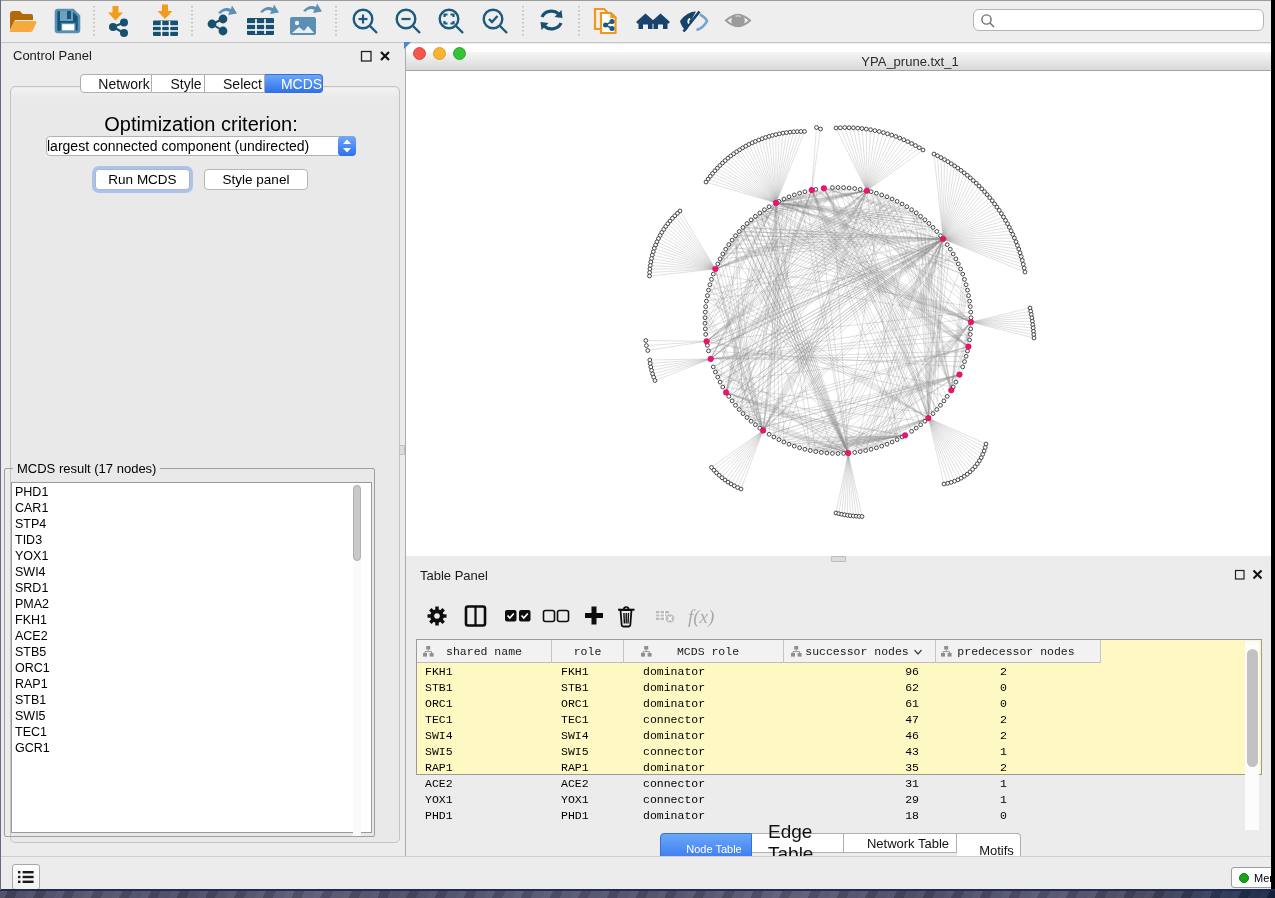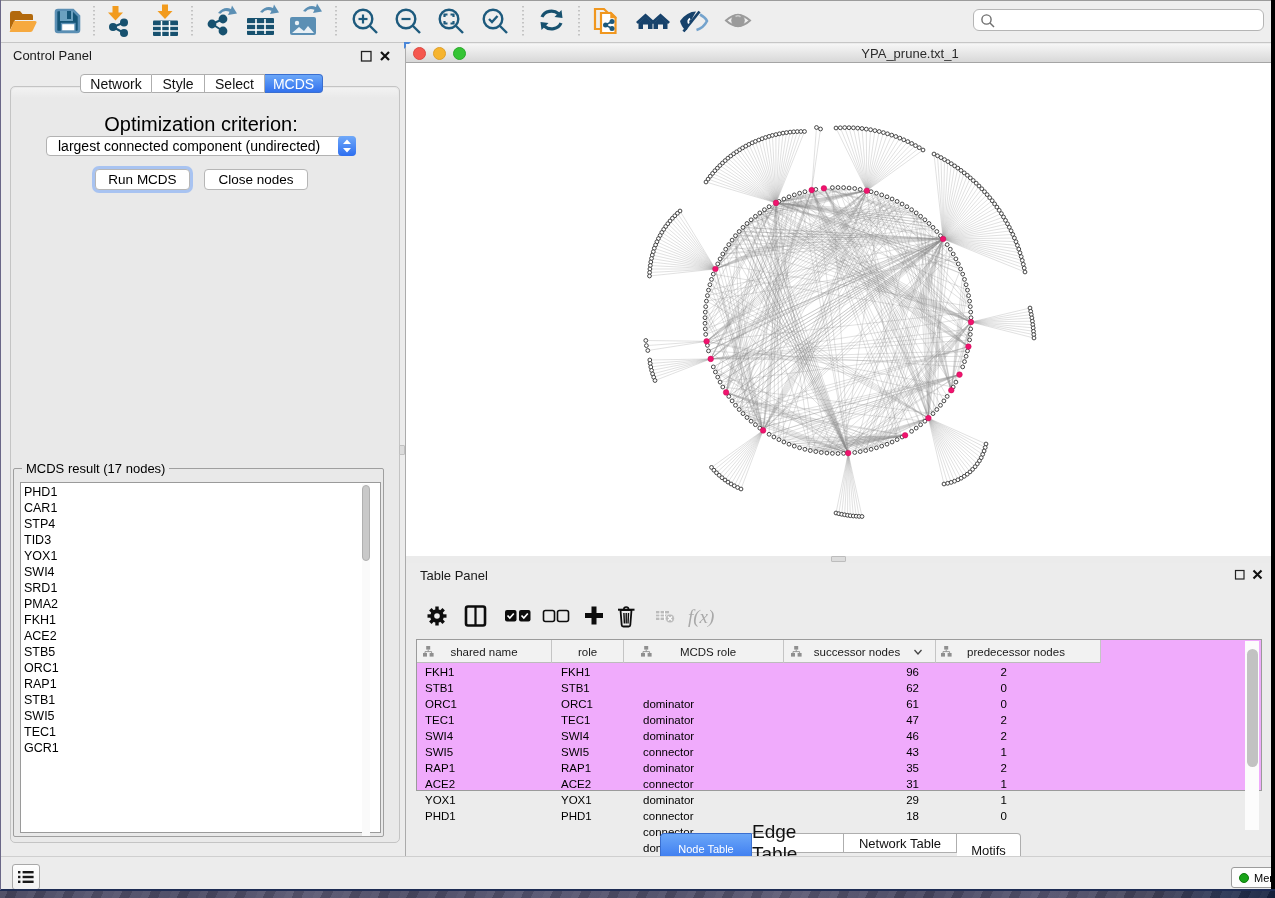--- a/index.html
+++ b/index.html
@@ -7,60 +7,60 @@
 body { font-family:"Liberation Sans", sans-serif; background:#ececec; position:relative; }
 .abs { position:absolute; }
 
 #toolbar { left:0; top:0; width:1275px; height:43px; background:#eeeeee; border-top:1px solid #9b9b9b; border-bottom:1px solid #c6c6c6; }
 #search { left:973px; top:9px; width:291px; height:22px; background:#fff; border:1px solid #b5b5b5; border-radius:6px; }
 
 #cp-title { left:13px; top:48px; font-size:13px; color:#1a1a1a; }
 #cp-card { left:10px; top:86px; width:390px; height:757px; background:#e9e9e9; border:1px solid #c4c4c4; border-radius:5px; }
 #cp-card::before { content:""; position:absolute; left:1px; right:1px; top:1px; height:10px; border-radius:4px 4px 0 0; background:linear-gradient(#f2f2f2,#e9e9e9); }
 .tabbar { display:flex; position:absolute; }
-.tab { height:19px; font-size:14px; color:#111; background:#fff; border:1px solid #aeaeae; border-left:none; display:flex; align-items:center; justify-content:center; }
+.tab { height:19px; font-size:14px; color:#111; background:#fff; border:1px solid #aeaeae; border-left:none; display:flex; align-items:center; justify-content:center;padding-left:16px; }
 .tab.first { border-left:1px solid #aeaeae; border-radius:4px 0 0 4px; }
 .tab.last { border-radius:0 4px 4px 0; }
 .tab.sel { background:linear-gradient(#6ba7f8,#3272ee); color:#fff; border-color:#3a6fd0; }
 .tabbar .tab { font-size:13px; }
 .tabbar.top .tab { font-size:14px; }
 #optlabel { left:2px; top:113px; width:398px; text-align:center; font-size:20px; color:#000; }
-#dropdown { left:46px; top:136px; width:310px; height:20px; background:#fff; border:1px solid #b2b2b2; border-radius:4px; font-size:14px; color:#000; line-height:19px; padding-left:11px; }
+#dropdown { left:46px; top:136px; width:310px; height:20px; background:#fff; border:1px solid #b2b2b2; border-radius:4px; font-size:14px; color:#000; line-height:19px; }
 #ddbtn { right:-1px; top:-1px; width:18px; height:20px; border-radius:4px; background:linear-gradient(#70a9f9,#2d6ef0); }
 .btn { background:#fff; border:1px solid #b6b6b6; border-radius:4px; font-size:13.5px; color:#000; display:flex; align-items:center; justify-content:center; font-family:"Liberation Sans", sans-serif; }
 #runbtn { left:95px; top:169px; width:95px; height:21px; box-shadow:0 0 0 3px rgba(125,170,246,.6); }
 #closebtn { left:204px; top:169px; width:104px; height:21px; }
-#groupbox { left:13px; top:468px; width:371px; height:369px; border:1px solid #9f9f9f; border-radius:2px; }
+#groupbox { left:4px; top:468px; width:371px; height:369px; border:1px solid #9f9f9f; border-radius:2px; }
 #grouplegend { left:8px; top:-8px; padding:0 4px; background:#e9e9e9; font-size:13px; color:#000; position:absolute; }
 #mcdslist { position:absolute; left:6px; top:13px; right:2px; bottom:3px; background:#fff; border:1px solid #9a9a9a; }
 #mcdslist .items { position:absolute; left:3px; top:1px; font-size:12.5px; line-height:16px; color:#000; }
 #mcdssb { position:absolute; right:10px; top:1px; width:8px; height:352px; background:#fafafa; }
 #mcdssb .thumb { position:absolute; left:0px; top:1px; width:8px; height:76px; background:#c9c9c9; border:1px solid #b0b0b0; border-radius:4px; }
 
 #vsplit-line { left:405px; top:43px; width:1px; height:813px; background:#ababab; }
 #vhandle { left:399px; top:445px; width:6px; height:10px; background:#dcdcdc; border:1px solid #c0c0c0; border-radius:1px; }
 
 #netwin { left:406px; top:44px; width:865px; height:512px; background:#fff; }
-#nettitle { left:406px; top:44px; width:865px; height:19px; background:linear-gradient(#f6f6f6,#d8d8d8); border-bottom:1px solid #a5a5a5; }
+#nettitle { left:406px; top:52px; width:865px; height:19px; background:linear-gradient(#f6f6f6,#d8d8d8); border-bottom:1px solid #a5a5a5; }
 #nettitle .t { position:absolute; left:104px; top:2px; width:800px; text-align:center; font-size:13px; color:#2b2b2b; }
 .light { position:absolute; top:47px; width:13px; height:13px; border-radius:50%; }
 #bluecorner { left:404px; top:42px; width:7px; height:7px; background:#4a86d8; clip-path:polygon(0 0, 100% 0, 0 100%); }
 
 #hsplit { left:406px; top:556px; width:865px; height:7px; background:#ebebeb; }
 #hhandle { left:831px; top:556px; width:15px; height:6px; background:#dcdcdc; border:1px solid #bdbdbd; border-radius:1px; }
 
 #tp { left:406px; top:563px; width:865px; height:293px; background:#ececec; }
 #tp-title { left:420px; top:568px; font-size:13px; color:#1a1a1a; }
-#tbl { left:416px; top:639px; width:846px; height:152px; background:#f0abfc; border:1px solid #9b9b9b; }
+#tbl { left:416px; top:639px; width:846px; height:136px; background:#fef9c3; border:1px solid #9b9b9b;font-family:Liberation Mono, monospace; }
 #thead { position:absolute; left:0; top:0; width:684px; height:23px; background:#f2f2f2; border-bottom:1px solid #bcbcbc; font-size:11.5px; color:#1a1a1a; }
 .hcol { position:absolute; top:0; height:23px; border-right:1px solid #c5c5c5; display:flex; align-items:center; justify-content:center; }
 .trow { position:absolute; font-size:11.5px; color:#000; height:16px; line-height:16px; width:100%; }
 .trow .c1 { position:absolute; left:8px; }
 .trow .c2 { position:absolute; left:144px; }
-.trow .c3 { position:absolute; left:226px;margin-top:32px; }
+.trow .c3 { position:absolute; left:226px; }
 .trow .c4 { position:absolute; left:368px; width:134px; text-align:right; }
 .trow .c5 { position:absolute; left:520px; width:70px; text-align:right; }
 #tsb { position:absolute; right:2px; top:1px; width:14px; height:189px; background:#fcfcfc; }
 #tsb .thumb { position:absolute; left:1.5px; top:8px; width:11px; height:118px; background:#c2c2c2; border-radius:5.5px; }
 
 
 #statusbar { left:0; top:856px; width:1275px; height:34px; background:#ececec; border-top:1px solid #cfcfcf; }
 #listbtn { left:12px; top:864px; width:28px; height:26px; background:linear-gradient(#fefefe,#f1f1f1); border:1px solid #a8a8a8; border-radius:3px; }
 #membtn { left:1195px; top:867px; width:67px; height:21px; background:#fdfdfd; border:1px solid #9c9c9c; border-radius:3px; font-size:11px; color:#000; display:flex; align-items:center; padding-left:22px;margin-left:36px; }
 #memdot { position:absolute; left:7px; top:5px; width:10px; height:10px; border-radius:50%; background:#18a318; border:1px solid #0d7a0d; }
@@ -230,21 +230,21 @@
   <div class="tab" style="width:60px">Select</div>
   <div class="tab last sel" style="width:58px">MCDS</div>
 </div>
 <div id="optlabel" class="abs">Optimization criterion:</div>
 <div id="dropdown" class="abs">largest connected component (undirected)
   <div id="ddbtn" class="abs"><svg width="18" height="20" viewBox="0 0 18 20">
         <path d="M5 8 l4 -4.5 4 4.5 Z M5 12 l4 4.5 4 -4.5 Z" fill="#fff"></path>
       </svg></div>
 </div>
 <div id="runbtn" class="btn abs">Run MCDS</div>
-<div id="closebtn" class="btn abs">Close nodes</div>
+<div id="closebtn" class="btn abs">Style panel</div>
 <div id="groupbox" class="abs">
   <div id="grouplegend">MCDS result (17 nodes)</div>
   <div id="mcdslist">
     <div class="items">PHD1<br>CAR1<br>STP4<br>TID3<br>YOX1<br>SWI4<br>SRD1<br>PMA2<br>FKH1<br>ACE2<br>STB5<br>ORC1<br>RAP1<br>STB1<br>SWI5<br>TEC1<br>GCR1</div>
     <div id="mcdssb">
         <div class="thumb"></div>
       </div>
   </div>
 </div>
 

